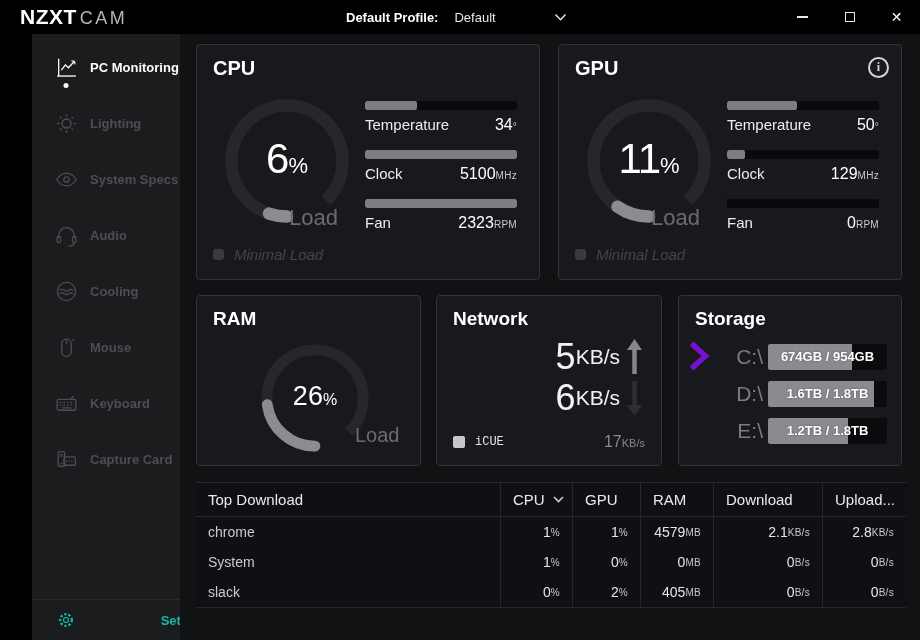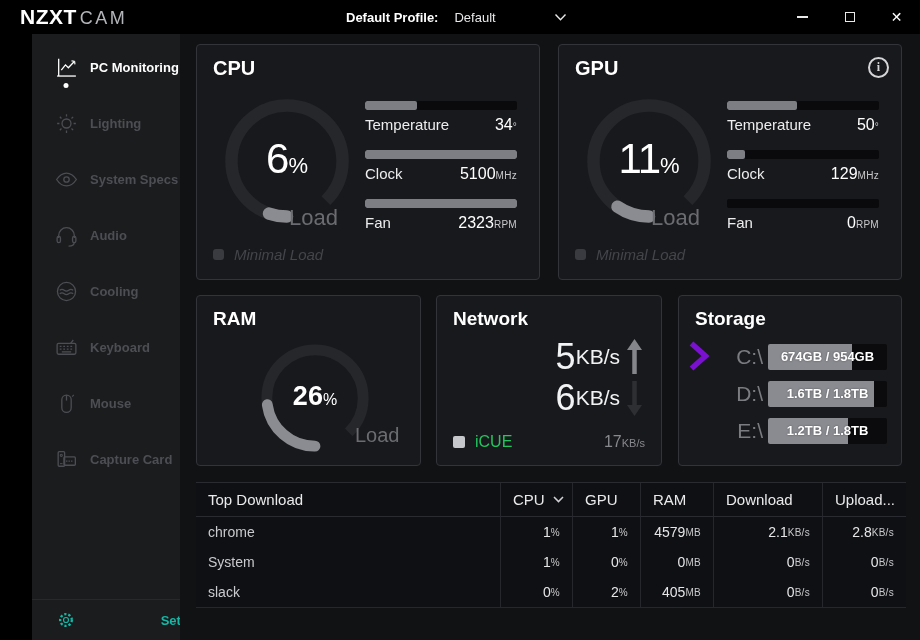--- a/index.html
+++ b/index.html
@@ -50,21 +50,21 @@
   #network-card { left:256px; top:261px; width:226px; height:171px; }
   #storage-card { left:498px; top:261px; width:224px; height:171px; }
 
   
   .gauge-wrap { position:absolute; }
   .gauge-track { stroke:#26272b; fill:none; }
   .gauge-progress { stroke:#8b8c91; fill:none; stroke-linecap:round; }
   .gauge-center { position:absolute; left:0; width:100%; text-align:center; color:#fff; }
   .gauge-center .big { font-size:42px; font-weight:400; letter-spacing:-1px; }
   .gauge-center .pct { font-size:22px; }
-  .gauge-center.small .big { font-size:27px; letter-spacing:0;font-weight:bold; }
+  .gauge-center.small .big { font-size:27px; letter-spacing:0; }
   .gauge-center.small .pct { font-size:16px; }
   .gauge-load { position:absolute; color:#6b6c71; font-size:22px; }
 
   
   .stats-col { position:absolute; left:168px; top:56px; width:152px; }
   .stat { margin-bottom:14px; }
   .stat-bar { width:152px; height:9px; background:#0a0a0c; border-radius:2px; overflow:hidden; }
   .stat-fill { height:100%; background:#7d7e84; border-radius:2px; }
   .stat-row { display:flex; justify-content:space-between; align-items:baseline; margin-top:6px; height:20px;text-align:right; }
   .stat-label { color:#ededee; font-size:15px; }
@@ -78,21 +78,21 @@
       font-size:12px; font-weight:bold; font-family:"Liberation Serif", serif; cursor:pointer; }
 
   
   .net-rows { position:absolute; right:18px; top:40px; }
   .net-row { display:flex; align-items:center; justify-content:flex-end; height:41px; }
   .net-num { color:#f2f3f4; font-size:36px; font-weight:400; letter-spacing:-1px; }
   .net-unit { color:#f2f3f4; font-size:21px; margin-left:1px; }
   .net-arrow { width:17px; margin-left:6px; display:flex; }
   .net-footer { position:absolute; left:16px; right:16px; bottom:14px; display:flex; align-items:center; }
   .net-footer .sq { width:12px; height:12px; border-radius:2px; background:#c6c7ca; }
-  .net-footer .name { margin-left:10px; color:#22c55e; font-size:16px; }
+  .net-footer .name { margin-left:10px; color:#e5e5e5; font-size:12px;font-family:Liberation Mono, monospace; }
   .net-footer .total { margin-left:auto; color:#88898e; font-size:16px; }
   .net-footer .total .unit { font-size:11px; }
 
   
   .drive-rows { position:absolute; left:0; top:42px; width:100%; }
   .drive-row { position:relative; height:37px; display:flex; align-items:center; }
   .drive-chevron { position:absolute; left:8px; top:2px; display:flex; cursor:pointer; }
   .drive-name { position:absolute; right:138px; color:#7b7c81; font-size:21px; font-weight:400; }
   .drive-bar { position:absolute; left:89px; width:119px; height:26px; background:#0b0b0d; border-radius:2px; overflow:hidden; }
   .drive-fill { position:absolute; left:0; top:0; bottom:0; background:#8a8b91; }
@@ -192,38 +192,38 @@
               <circle cx="12" cy="12" r="8.7"></circle>
               <path d="M5.5 10.8 q2.2 -1.7 4.3 0 t4.3 0 t4.3 0"></path>
               <path d="M5.5 14.2 q2.2 -1.7 4.3 0 t4.3 0 t4.3 0"></path>
             </svg>
           </span>
           <span class="label">Cooling</span>
         </div>
         <div class="side-item">
           <span class="icon-box">
             <svg viewBox="0 0 24 24">
+              <rect x="7.5" y="4" width="9" height="16.5" rx="4.5"></rect>
+              <path d="M12 4 v5.2"></path>
+              <path d="M17.5 5.5 L19 3.8" stroke-width="1.1"></path>
+            </svg>
+          </span>
+          <span class="label">Mouse</span>
+        </div>
+        <div class="side-item">
+          <span class="icon-box">
+            <svg viewBox="0 0 24 24">
               <rect x="3" y="8" width="18" height="10.5" rx="1.4"></rect>
               <path d="M5.5 11 h13" stroke-dasharray="1.7 1.7"></path>
               <path d="M5.5 13.6 h13" stroke-dasharray="1.7 1.7"></path>
               <path d="M7.5 16.2 h9"></path>
               <path d="M16 8 L18.5 4.8"></path>
             </svg>
           </span>
           <span class="label">Keyboard</span>
-        </div>
-        <div class="side-item">
-          <span class="icon-box">
-            <svg viewBox="0 0 24 24">
-              <rect x="7.5" y="4" width="9" height="16.5" rx="4.5"></rect>
-              <path d="M12 4 v5.2"></path>
-              <path d="M17.5 5.5 L19 3.8" stroke-width="1.1"></path>
-            </svg>
-          </span>
-          <span class="label">Mouse</span>
         </div>
         <div class="side-item">
           <span class="icon-box">
             <svg viewBox="0 0 24 24">
               <rect x="4" y="4.5" width="6.2" height="14" rx="1"></rect>
               <circle cx="7" cy="8" r="1" stroke-width="1"></circle>
               <path d="M5.8 16 h2.4" stroke-width="1"></path>
               <rect x="9.5" y="9.5" width="11" height="8" rx="1"></rect>
               <path d="M11.5 13.5 h7" stroke-dasharray="1.4 1"></path>
             </svg>

